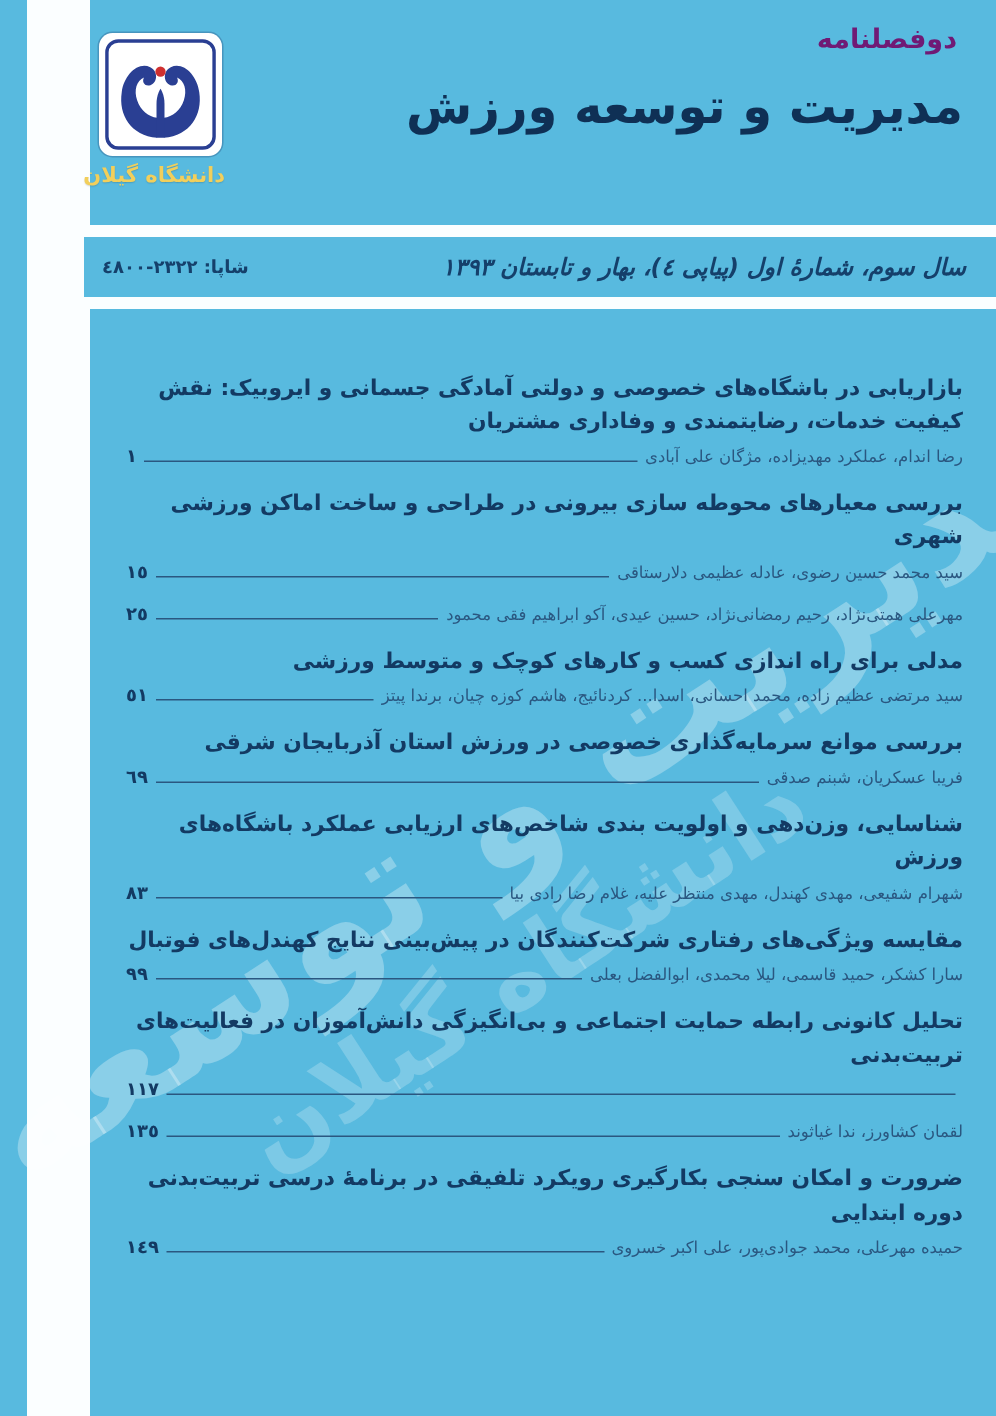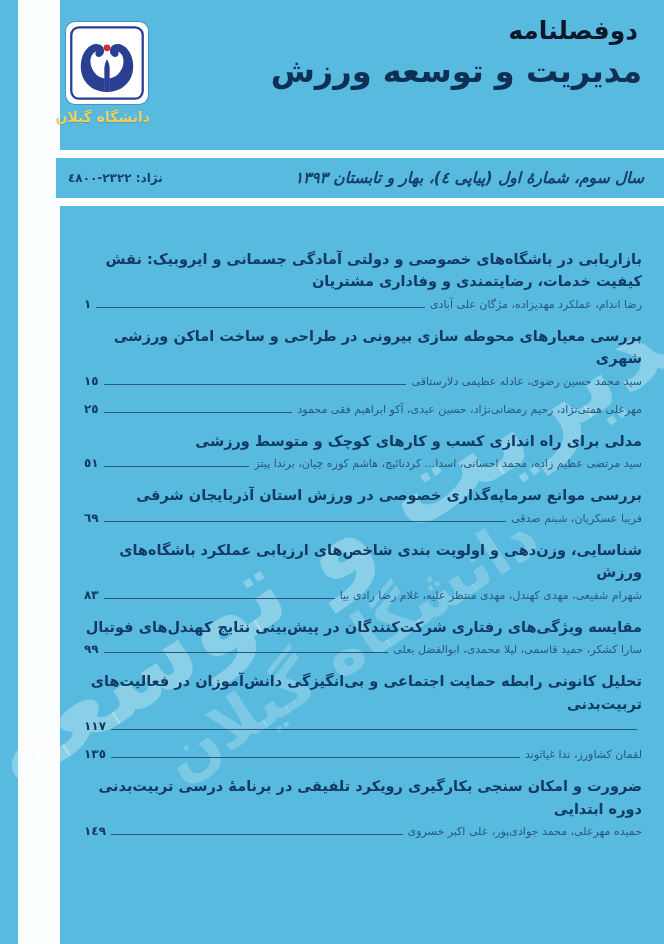--- a/index.html
+++ b/index.html
@@ -16,21 +16,21 @@
     direction:rtl;
   }
   
   .spine-strip{
     position:absolute;left:18px;top:0;bottom:0;width:42px;
     background:#fbfeff;
   }
   
   .type-label{
     position:absolute;top:16px;right:26px;
-    font-size:25px;font-weight:bold;color:#0f172a;margin-left:34px;
+    font-size:18px;font-weight:bold;color:#701a75;margin-left:34px;
   }
   .main-title{
     position:absolute;top:52px;right:22px;
     font-size:32px;font-weight:bold;color:#0f3055;
     letter-spacing:0.5px;
   }
   .logo-wrap{
     position:absolute;top:22px;left:64px;width:86px;text-align:center;
   }
   .logo-box{
@@ -119,21 +119,21 @@
         <circle cx="50" cy="30" r="4.5" fill="#d03030"></circle>
       </svg>
     </div>
     <div class="university-name">دانشگاه گیلان</div>
   </div>
 
   <div class="header-band"></div>
   <div class="issue-strip">
     <div class="issue-line">سال سوم، شمارهٔ اول (پیاپی ٤)، بهار و تابستان ١٣٩٣</div>
     <div class="issn">
-      <span>نژاد:</span>
+      <span>شاپا:</span>
       <bdi dir="ltr">٢٣٢٢-٤٨٠٠</bdi>
     </div>
   </div>
 
   <div class="toc">
 
     <div class="entry">
       <div class="entry-title">بازاریابی در باشگاه‌های خصوصی و دولتی آمادگی جسمانی و ایروبیک: نقش کیفیت خدمات، رضایتمندی و وفاداری مشتریان</div>
       <div class="entry-meta">
         <span class="authors">رضا اندام، عملکرد مهدیزاده، مژگان علی آبادی</span>

